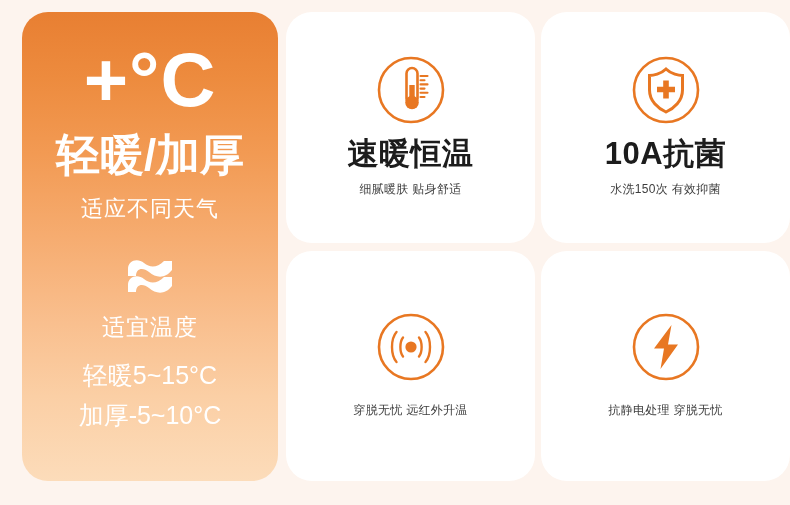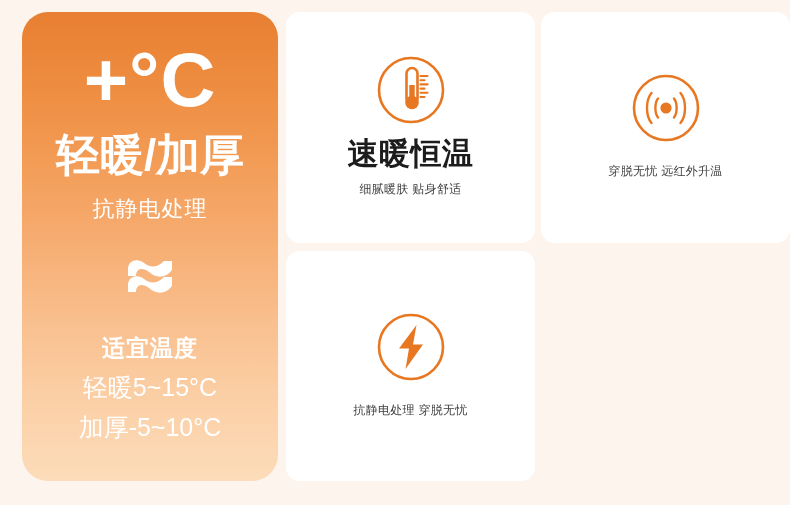--- a/index.html
+++ b/index.html
@@ -77,47 +77,47 @@
     margin-bottom: 2px;
     width: 52px;
     height: 42px;
     display: flex;
     align-items: center;
     justify-content: center;
   }
 
   .hero-temp-label {
     font-size: 23px;
-    font-weight: bold;
-    margin-top: 35px;
+    font-weight: normal;
+    margin-top: 14px;
     letter-spacing: 1px;
     text-align: center;
   }
 
   .hero-temp-line {
     font-size: 25px;
     font-weight: normal;
     line-height: 1.28;
-    margin-top: 7px;
+    margin-top: 16px;
     text-align: center;
   }
   .hero-temp-line.second { margin-top: 8px; }
 
   
   .grid {
     flex: 1 1 auto;
     display: grid;
     grid-template-columns: 1fr 1fr;
     grid-template-rows: 1fr 1fr;
     gap: 8px 6px;
   }
 
   .card {
     background: #ffffff;
-    border-radius: 14px;
+    border-radius: 26px;
     display: flex;
     flex-direction: column;
     align-items: center;
     justify-content: center;
     padding: 6px 8px 10px 8px;
   }
 
   .card-icon {
     width: 76px;
     height: 76px;
@@ -148,21 +148,21 @@
 </head>
 <body>
 
 <div class="board">
 
   <div class="hero">
     <div class="hero-plusc">+°C</div>
 
     <div class="hero-title">轻暖/加厚</div>
 
-    <div class="hero-sub">抗静电处理</div>
+    <div class="hero-sub">适应不同天气</div>
 
     <div class="hero-wave">
       <svg width="52" height="42" viewBox="0 0 52 42" aria-hidden="true">
         <path d="M4 15 C4 6, 14 4, 20 9 C26 14, 33 14, 40 7 L48 7 L48 16
                  C41 25, 32 24, 25 18 C19 13, 12 14, 12 22 L4 22 Z" fill="#ffffff"></path>
         <path d="M4 31 C4 22, 14 20, 20 25 C26 30, 33 30, 40 23 L48 23 L48 32
                  C41 41, 32 40, 25 34 C19 29, 12 30, 12 38 L4 38 Z" fill="#ffffff"></path>
       </svg>
     </div>
 
@@ -189,20 +189,32 @@
             <line x1="47.5" y1="36.6" x2="51.5" y2="36.6"></line>
             <line x1="47.5" y1="40.8" x2="54.5" y2="40.8"></line>
             <line x1="47.5" y1="45" x2="51.5" y2="45"></line>
           </g>
         </svg>
       </div>
       <div class="card-title">速暖恒温</div>
       <div class="card-desc">细腻暖肤 贴身舒适</div>
     </div>
 
+    <div class="card">
+      <div class="card-icon">
+        <svg width="76" height="76" viewBox="0 0 76 76" aria-hidden="true">
+          <circle cx="38" cy="38" r="32" fill="none" stroke="#e87722" stroke-width="2.6"></circle>
+          <path d="M38 17 C33 22, 25 23.5, 21.5 23.5 V38 C21.5 49, 30 56.5, 38 60
+                   C46 56.5, 54.5 49, 54.5 38 V23.5 C51 23.5, 43 22, 38 17 Z" fill="none" stroke="#e87722" stroke-width="3"></path>
+          <path d="M35.2 28.5 h5.6 v6.2 h6.2 v5.6 h-6.2 v6.2 h-5.6 v-6.2 h-6.2 v-5.6 h6.2 Z" fill="#e87722"></path>
+        </svg>
+      </div>
+      <div class="card-title">10A抗菌</div>
+      <div class="card-desc">水洗150次 有效抑菌</div>
+    </div>
 
     <div class="card">
       <div class="card-icon">
         <svg width="76" height="76" viewBox="0 0 76 76" aria-hidden="true">
           <circle cx="38" cy="38" r="32" fill="none" stroke="#e87722" stroke-width="2.6"></circle>
           <circle cx="38" cy="38" r="5.6" fill="#e87722"></circle>
           <g fill="none" stroke="#e87722" stroke-width="2.4" stroke-linecap="round">
             <path d="M30 28.5 C26.5 33, 26.5 43, 30 47.5"></path>
             <path d="M23.5 23 C17.5 30, 17.5 46, 23.5 53"></path>
             <path d="M46 28.5 C49.5 33, 49.5 43, 46 47.5"></path>

